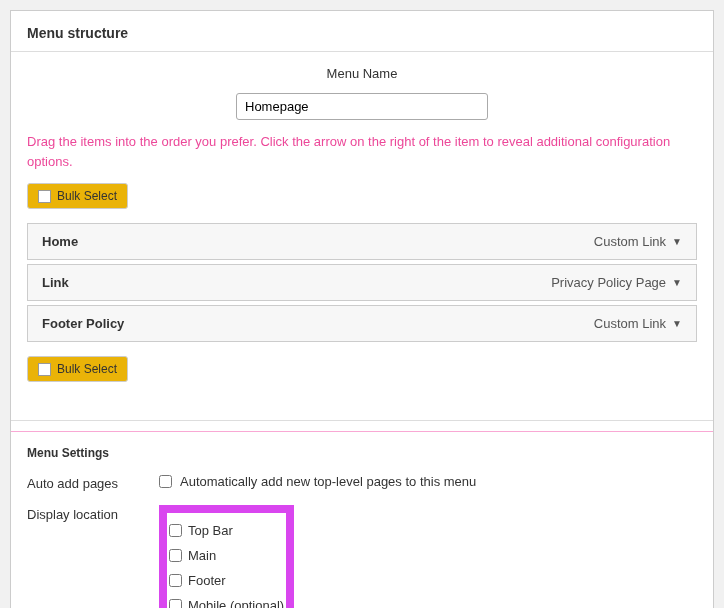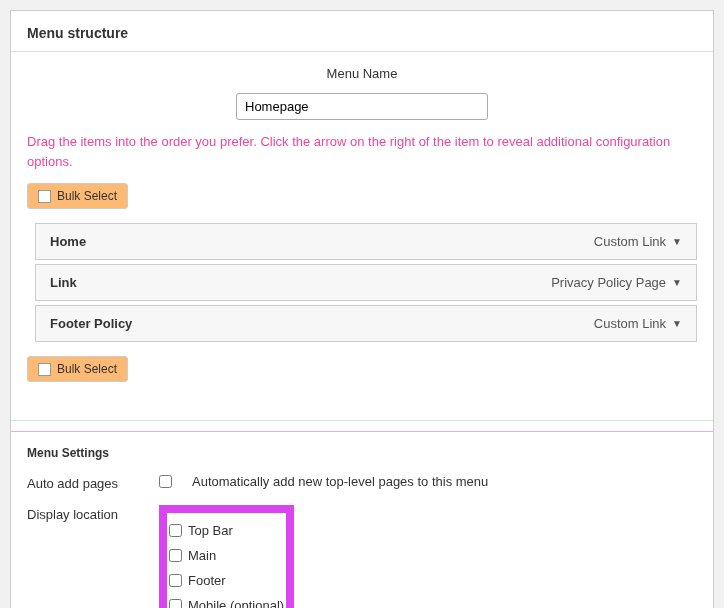--- a/index.html
+++ b/index.html
@@ -48,39 +48,38 @@
     .instructions-text {
       font-size: 13px;
       color: #ec4899;
       margin-bottom: 12px;
       line-height: 1.5;
     }
     .bulk-select-btn {
       display: flex;
       align-items: center;
       gap: 6px;
-      background: #fdba74;
+      background: #eab308;
       border: 1px solid #ccc;
       border-radius: 3px;
       padding: 5px 10px;
       font-size: 12px;
       cursor: pointer;
       color: #333;
       margin-bottom: 14px;
     }
     .bulk-select-checkbox {
       width: 13px;
       height: 13px;
       border: 1px solid #999;
       background: #fff;
       display: inline-block;
     }
     .menu-items-list {
       margin-bottom: 14px;
-      margin-left: 8px;
     }
     .menu-item-row {
       display: flex;
       align-items: center;
       justify-content: space-between;
       border: 1px solid #ccc;
       background: #f7f7f7;
       padding: 10px 14px;
       margin-bottom: 4px;
       cursor: default;
@@ -122,21 +121,21 @@
       gap: 12px;
     }
     .settings-row-label {
       font-size: 13px;
       min-width: 120px;
       padding-top: 2px;
     }
     .settings-row-content {
       display: flex;
       align-items: center;
-      gap: 20px;
+      gap: 8px;
       font-size: 13px;
     }
     .checkbox-item {
       display: flex;
       align-items: center;
       gap: 6px;
       font-size: 13px;
       margin-bottom: 6px;
     }
     .checkbox-input {

